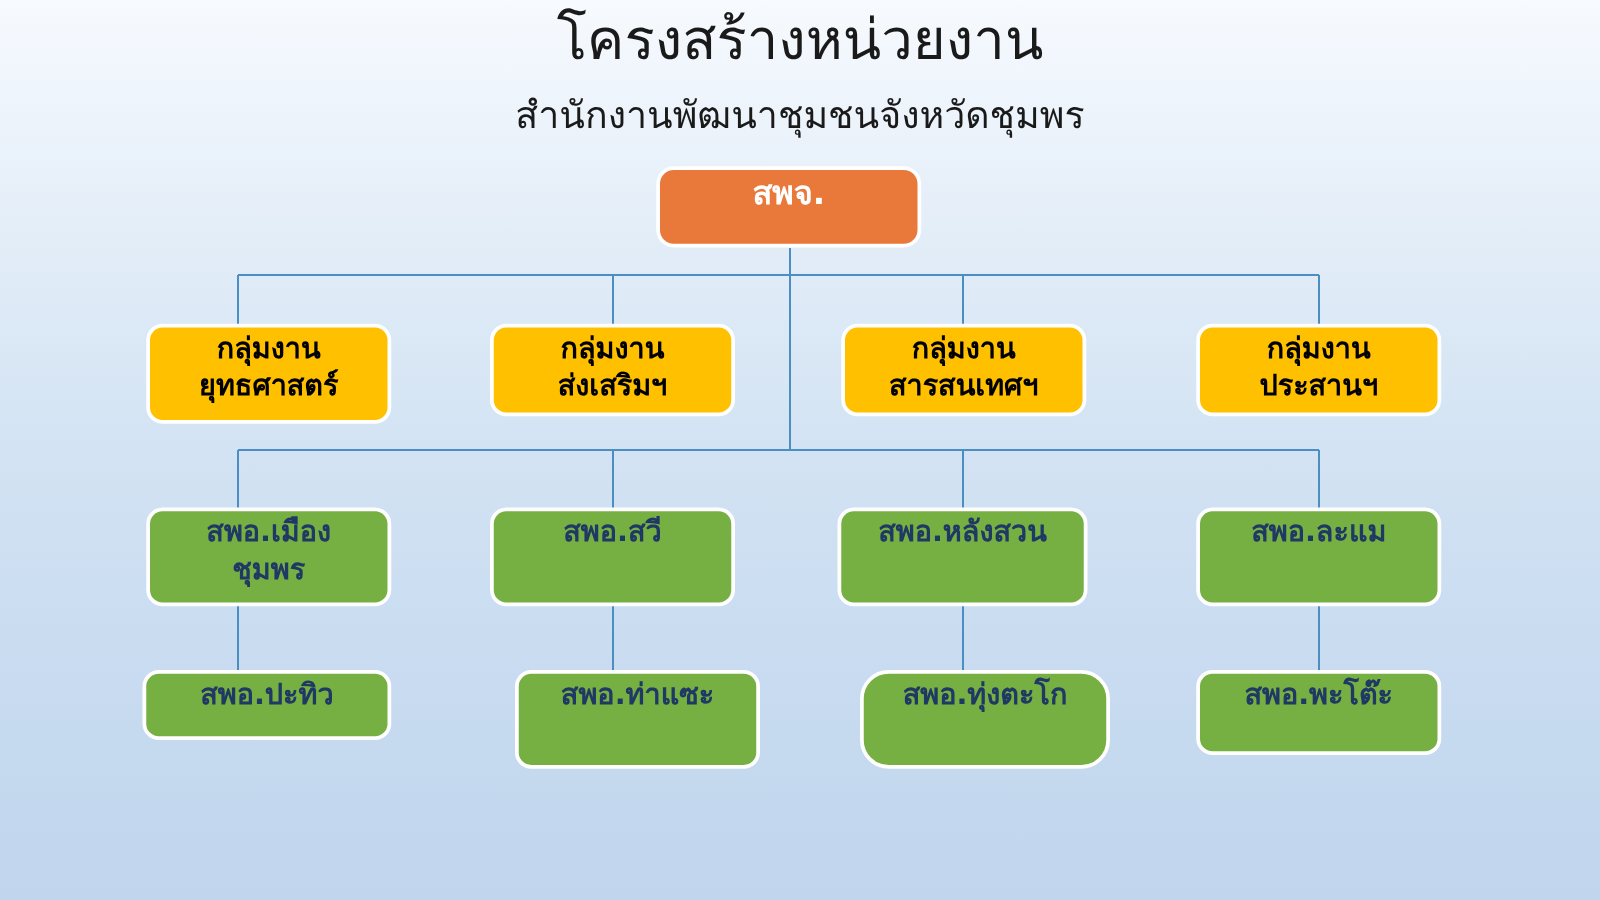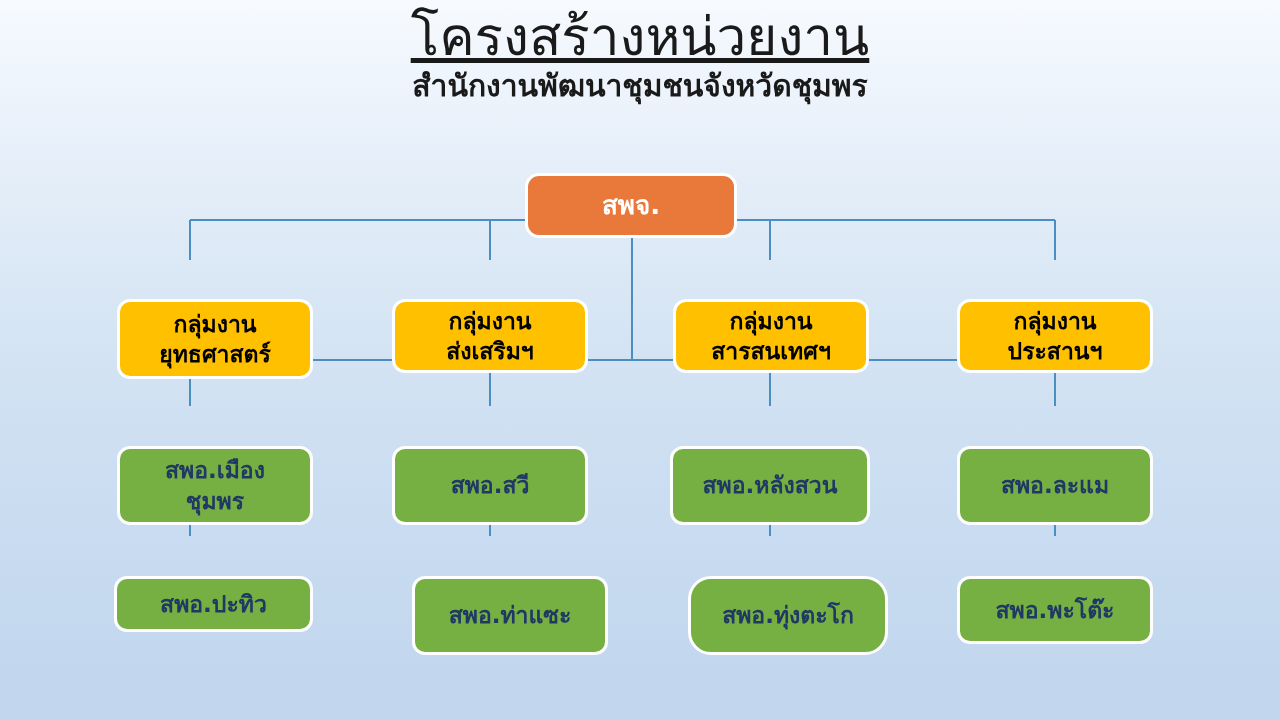--- a/index.html
+++ b/index.html
@@ -31,58 +31,55 @@
 
   
   .title-block {
     position: absolute;
     left: 0;
     top: 8px;
     width: 1280px;
     text-align: center;
   }
   .title-main {
-    font-size: 53px;
+    font-size: 45px;
     line-height: 1.08;
     color: #1a1a1a;
     font-weight: 400;
     letter-spacing: 0px;
-    text-decoration: underline;
   }
   .title-sub {
     font-size: 30px;
     line-height: 1.12;
     color: #1a1a1a;
-    font-weight: 700;
-    margin-top: 4px;
+    font-weight: 400;
+    margin-top: 19px;
   }
 
   
   #wires {
     position: absolute;
     left: 0;
     top: 0;
     width: 1280px;
     height: 720px;
   }
 
   
   .node {
     position: absolute;
     box-sizing: border-box;
     border: 3px solid #ffffff;
     border-radius: 13px;
     display: flex;
-    align-items: center;
     justify-content: center;
     text-align: center;
     font-weight: bold;
     line-height: 1.32;
     padding: 2px 6px;
-    margin-top: 40px;
   }
   .node.root {
     background: #e8793a;
     color: #ffffff;
     font-size: 26px;
     border-radius: 14px;
   }
   .node.group {
     background: #ffc000;
     color: #000000;

